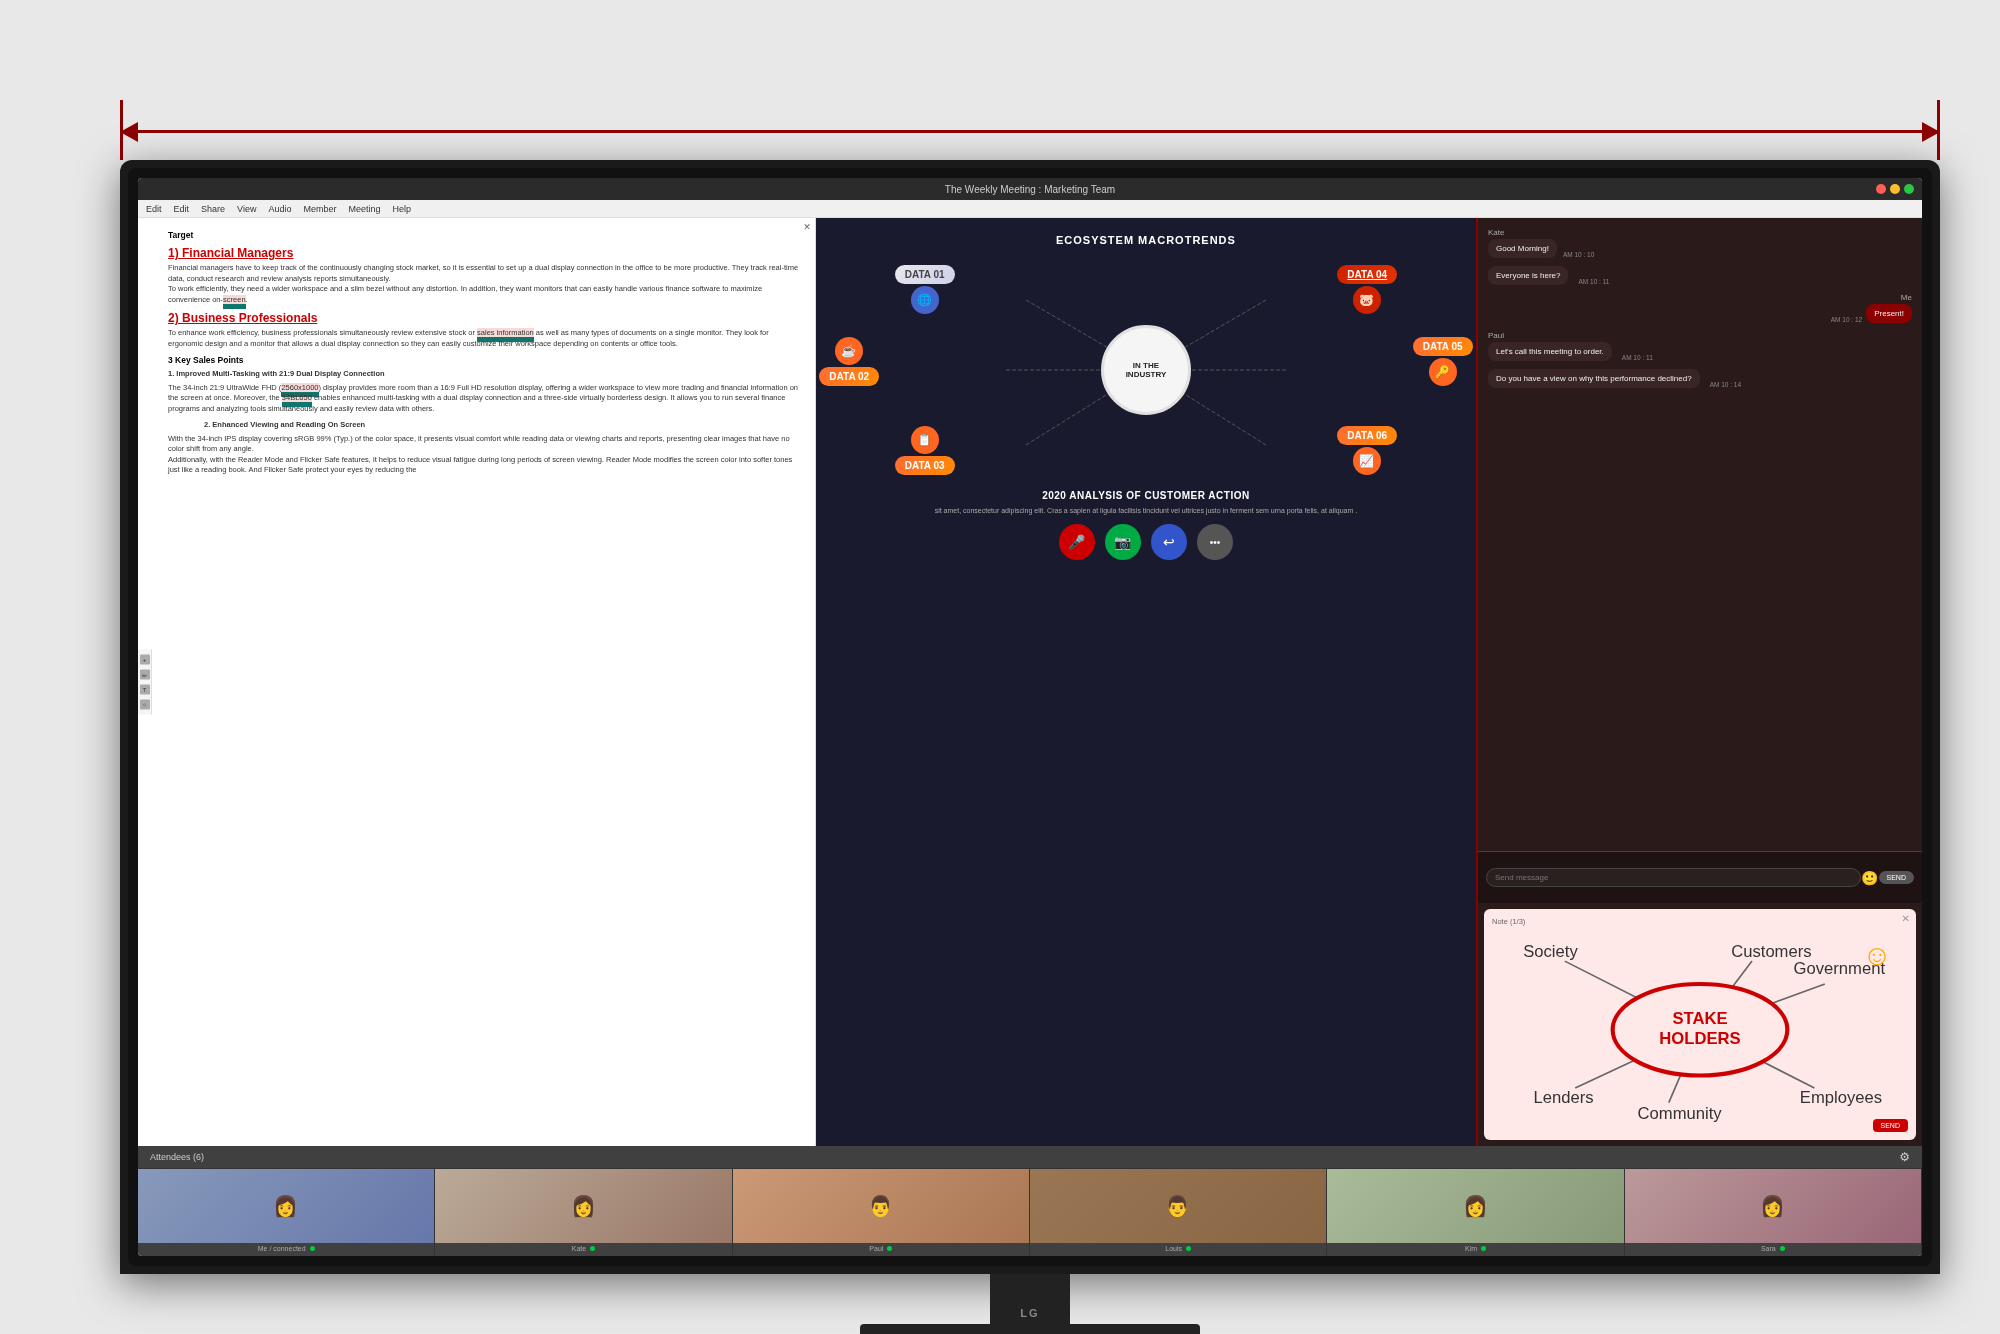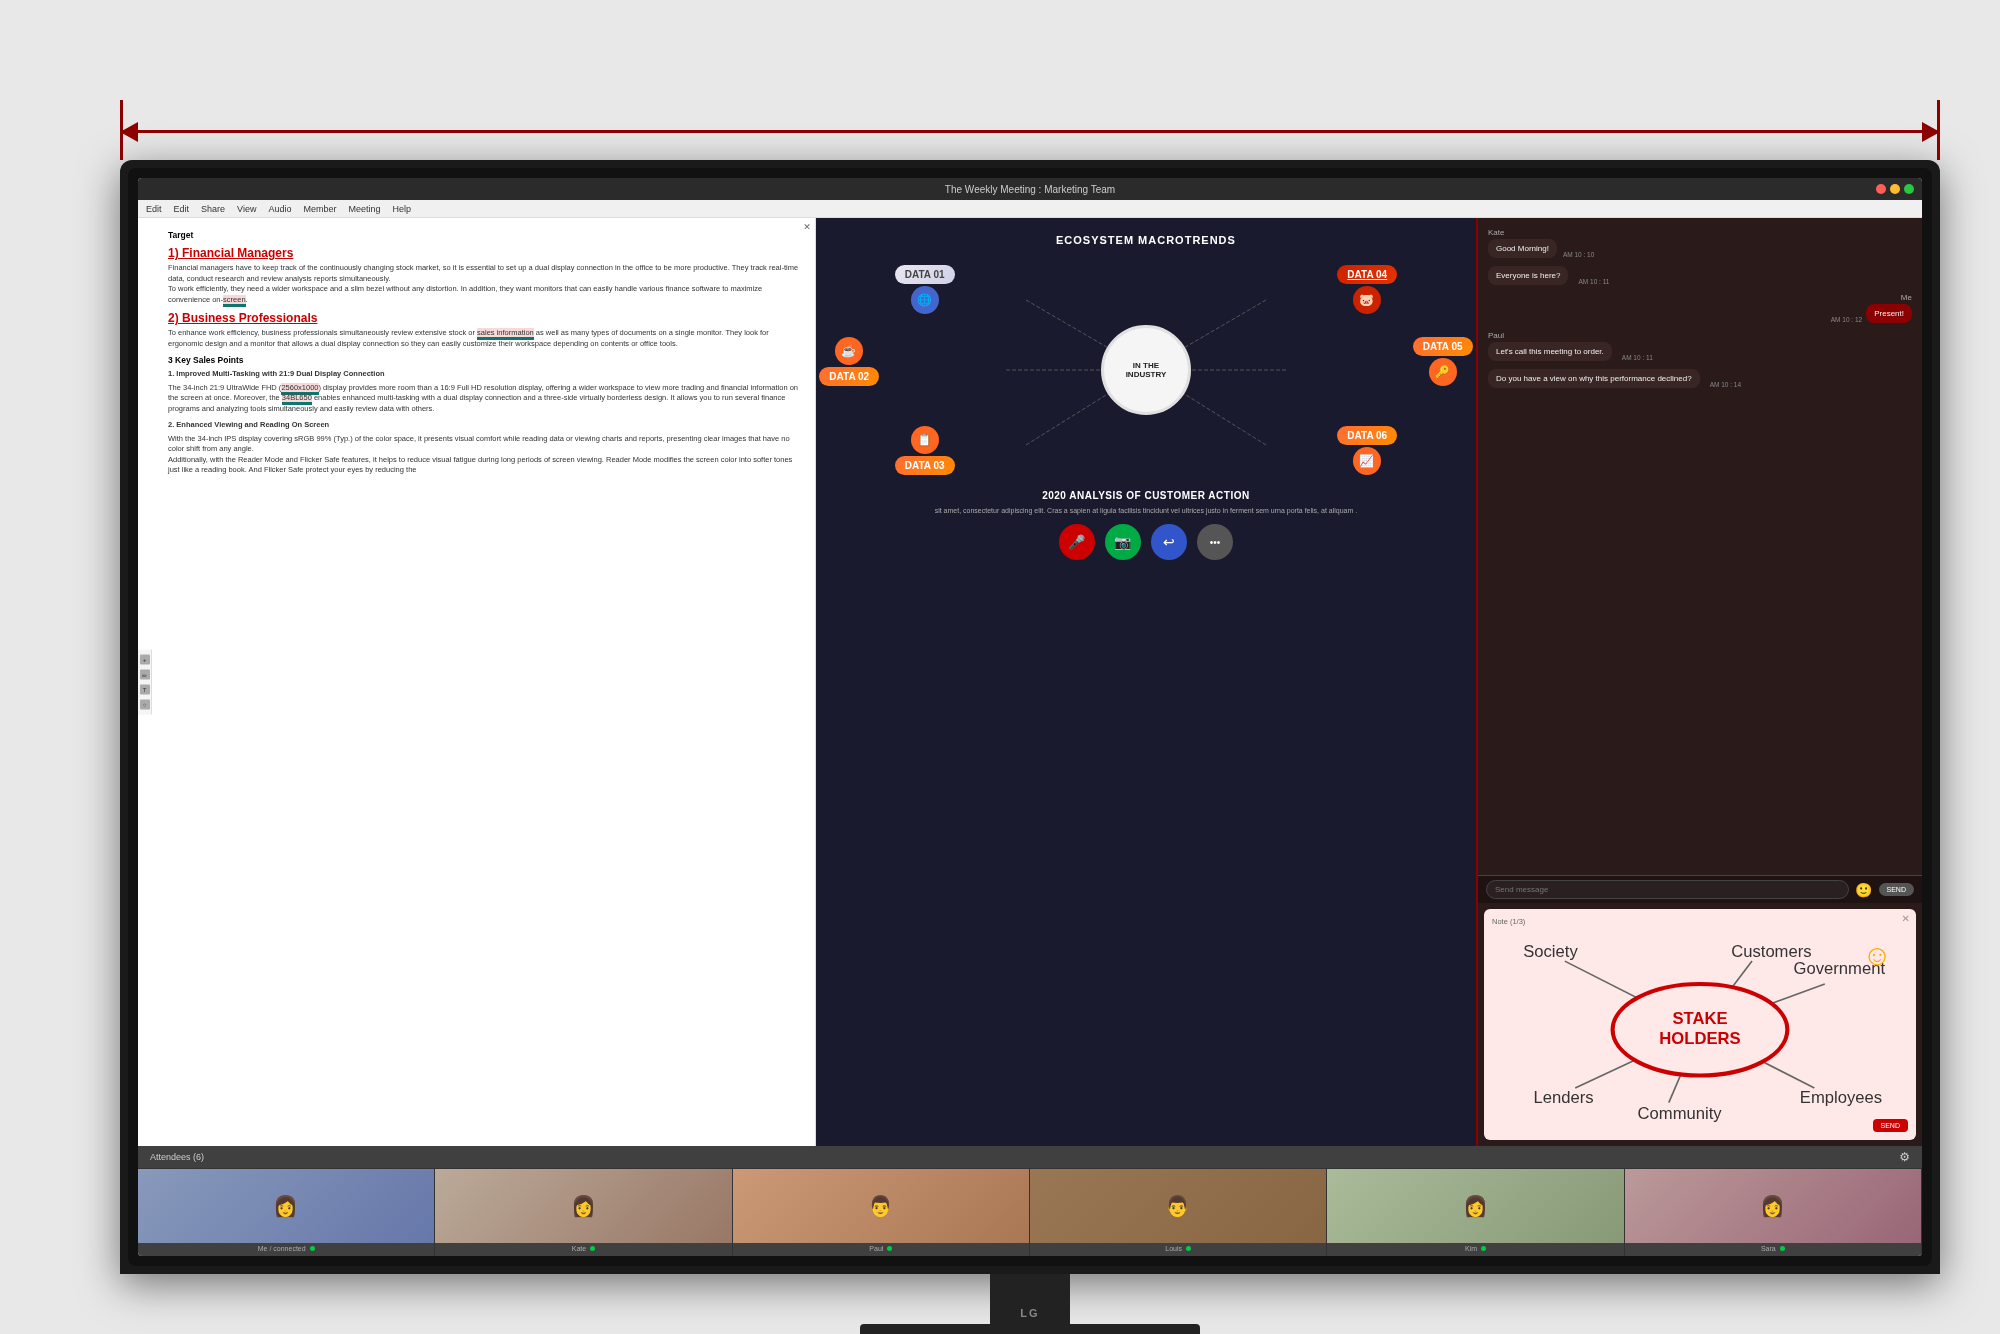--- a/index.html
+++ b/index.html
@@ -243,21 +243,21 @@
     .close-btn {
       position: absolute;
       top: 4px;
       right: 4px;
       font-size: 9px;
       cursor: pointer;
       color: #666;
     }
     .highlight-red {
       background: rgba(200,0,0,0.15);
-      border-bottom: 3px solid #0f766e;
+      border-bottom: 5px solid #0f766e;
     }
 
     
     .center-panel {
       width: 37%;
       background: #1a1a2e;
       display: flex;
       flex-direction: column;
       align-items: center;
       justify-content: flex-start;
@@ -464,25 +464,24 @@
     .chat-bubble.me {
       background: #8b0000;
       align-self: flex-end;
     }
     .chat-time {
       font-size: 6.5px;
       color: #888;
       margin-left: 6px;
     }
     .chat-input-area {
-      padding: 4px 8px;
+      padding: 16px 8px;
       background: #1e1212;
       border-top: 1px solid #444;
       display: flex;
-      gap: 6px;
       align-items: center;
     }
     .chat-input {
       flex: 1;
       background: #2a2020;
       border: 1px solid #444;
       border-radius: 14px;
       padding: 4px 8px;
       font-size: 8px;
       color: #eee;
@@ -583,21 +582,21 @@
               <h3>Target</h3>
               <div class="section-title">1) Financial Managers</div>
               <p>Financial managers have to keep track of the continuously changing stock market, so it is essential to set up a dual display connection in the office to be more productive. They track real-time data, conduct research and review analysis reports simultaneously.<br>To work efficiently, they need a wider workspace and a slim bezel without any distortion. In addition, they want monitors that can easily handle various finance software to maximize convenience on-<span class="highlight-red">screen</span>.</p>
 
               <div class="section-title">2) Business Professionals</div>
               <p>To enhance work efficiency, business professionals simultaneously review extensive stock or <span class="highlight-red">sales information</span> as well as many types of documents on a single monitor. They look for ergonomic design and a monitor that allows a dual display connection so they can easily customize their workspace depending on contents or office tools.</p>
 
               <h3>3 Key Sales Points</h3>
               <p style="font-weight:bold; margin-bottom:3px;">1. Improved Multi-Tasking with 21:9 Dual Display Connection</p>
               <p>The 34-inch 21:9 UltraWide FHD (<span class="highlight-red">2560x1000</span>) display provides more room than a 16:9 Full HD resolution display, offering a wider workspace to view more trading and financial information on the screen at once. Moreover, the <span class="highlight-red">34BL650</span> enables enhanced multi-tasking with a dual display connection and a three-side virtually borderless design. It allows you to run several finance programs and analyzing tools simultaneously and easily review data with others.</p>
-              <p style="font-weight:bold; margin-bottom:3px;">2. Enhanced Viewing and Reading On Screen</p>
+              <p style="font-weight:bold; margin-bottom:3px;margin-left:36px;">2. Enhanced Viewing and Reading On Screen</p>
               <p>With the 34-inch IPS display covering sRGB 99% (Typ.) of the color space, it presents visual comfort while reading data or viewing charts and reports, presenting clear images that have no color shift from any angle.<br>Additionally, with the Reader Mode and Flicker Safe features, it helps to reduce visual fatigue during long periods of screen viewing. Reader Mode modifies the screen color into softer tones just like a reading book. And Flicker Safe protect your eyes by reducing the</p>
             </div>
 
             <div class="doc-toolbar">
               <div class="doc-tool-icon">+</div>
               <div class="doc-tool-icon">✏</div>
               <div class="doc-tool-icon">T</div>
               <div class="doc-tool-icon">○</div>
             </div>
           </div>

